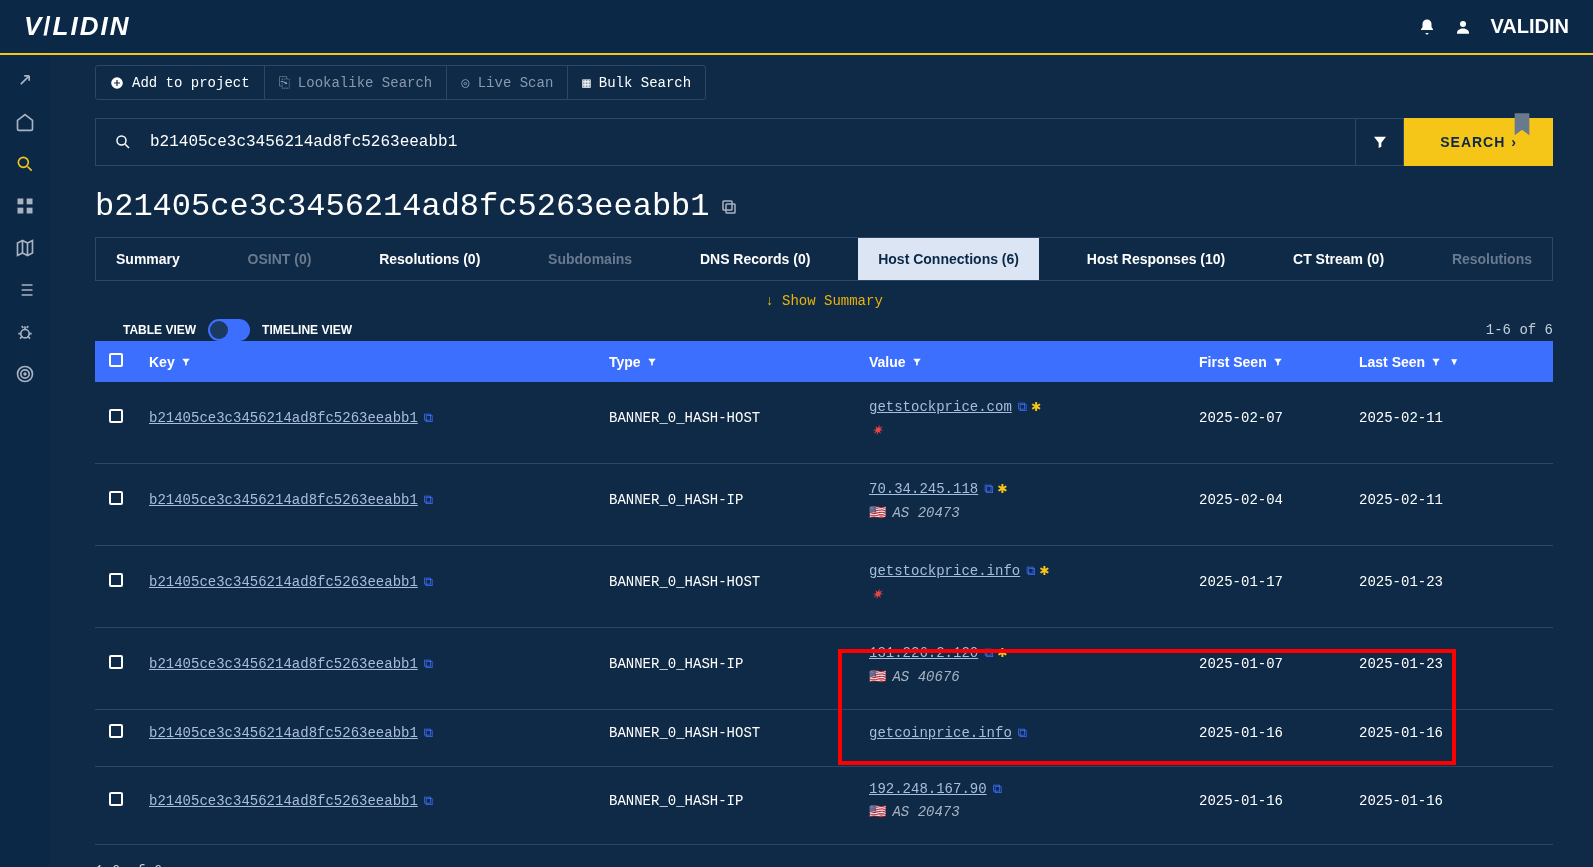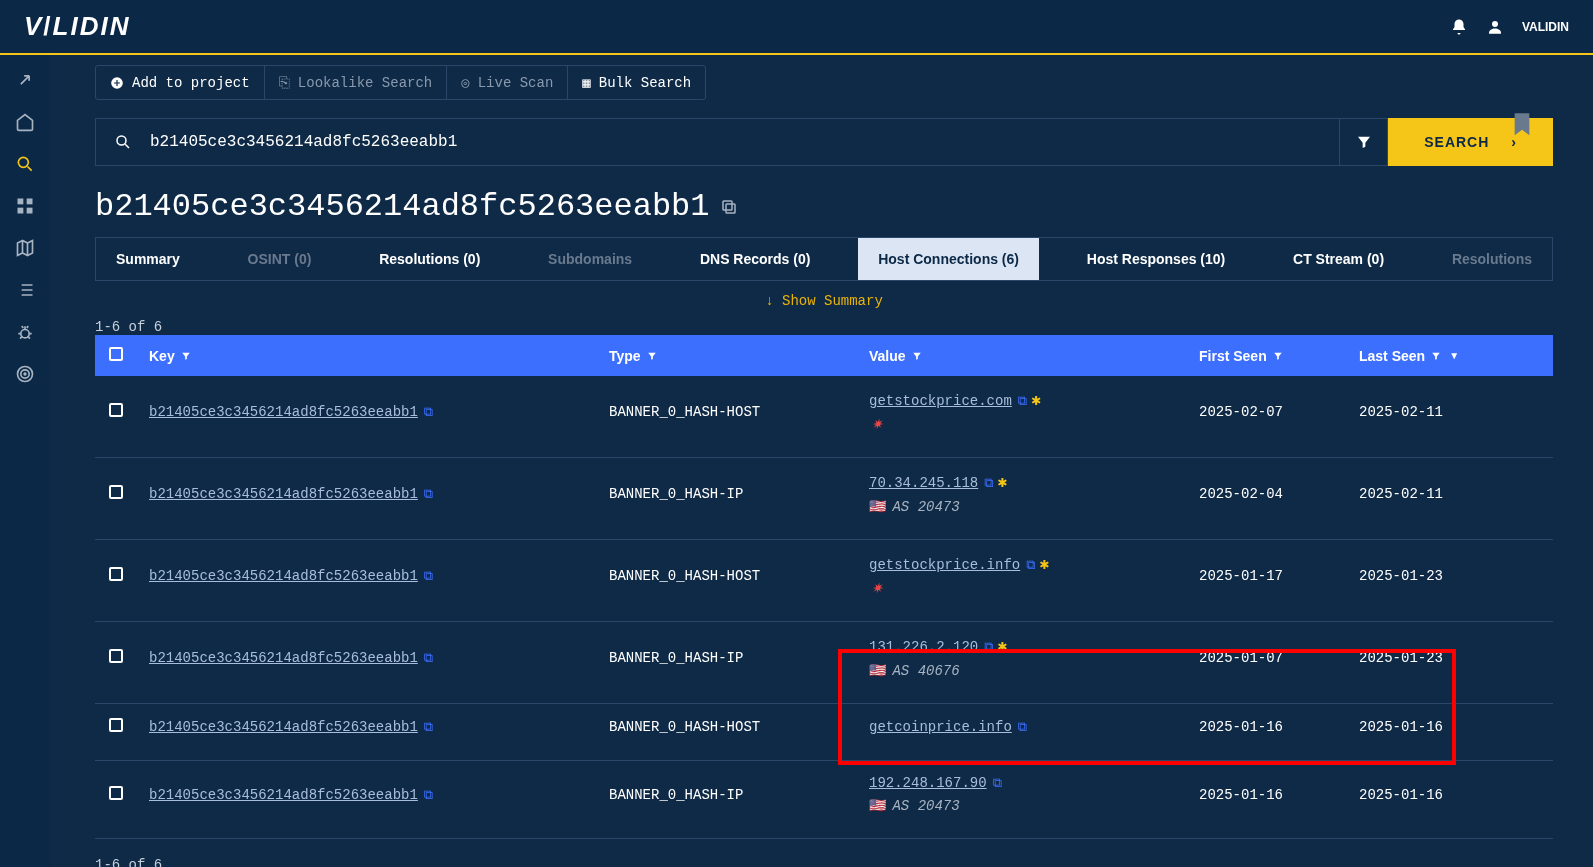--- a/index.html
+++ b/index.html
@@ -25,21 +25,21 @@
   font-weight: 900;
   letter-spacing: 2px;
   font-style: italic;
 }
 .logo .slash { font-style: normal; }
 .header-right {
   display: flex;
   align-items: center;
   gap: 18px;
   font-weight: 700;
-  font-size: 12px;
+  font-size: 20px;
 }
 .sidebar {
   position: absolute;
   left: 0;
   top: 55px;
   width: 50px;
   height: calc(100% - 55px);
   background: #0b2847;
   display: flex;
   flex-direction: column;
@@ -114,21 +114,21 @@
   cursor: pointer;
 }
 .search-btn {
   background: #f5c518;
   color: #0b2847;
   font-weight: 700;
   font-size: 14px;
   padding: 0 36px;
   display: flex;
   align-items: center;
-  gap: 22px;
+  gap: 6px;
   cursor: pointer;
   letter-spacing: 1px;
 }
 .page-title {
   font-family: 'Courier New', monospace;
   font-size: 32px;
   margin-top: 22px;
   display: flex;
   align-items: center;
   gap: 10px;
@@ -368,20 +368,30 @@
     <div class="tab">Host Responses (10)</div>
     <div class="tab">CT Stream (0)</div>
     <div class="tab disabled">Resolutions</div>
   </div>
 
   <div class="summary-row" style="position:relative;height:24px;">
     <span class="summary-center">↓ Show Summary</span>
   </div>
 
   <div class="view-toggle-row">
+    <div class="view-left">
+      <svg width="16" height="16" viewBox="0 0 24 24" fill="#fff">
+          <path d="M12 3v12m0 0l-4-4m4 4l4-4M4 19h16"></path>
+        </svg>
+      <span>TABLE VIEW</span>
+      <div class="toggle">
+          <div class="toggle-knob"></div>
+        </div>
+      <span>TIMELINE VIEW</span>
+    </div>
     <div class="paging">1-6 of 6</div>
   </div>
 
   <div class="table">
     <div class="thead">
       <div class="col-chk"><span class="checkbox"></span></div>
       <div class="th col-key">
           <span>Key</span> 
           <svg width="10" height="10" viewBox="0 0 24 24" fill="#fff">
             <path d="M3 4h18l-7 9v6l-4 2v-8z"></path>

